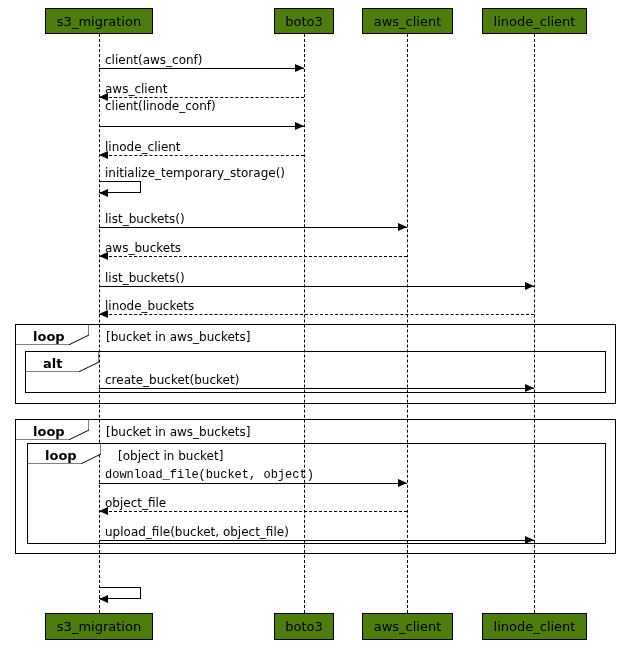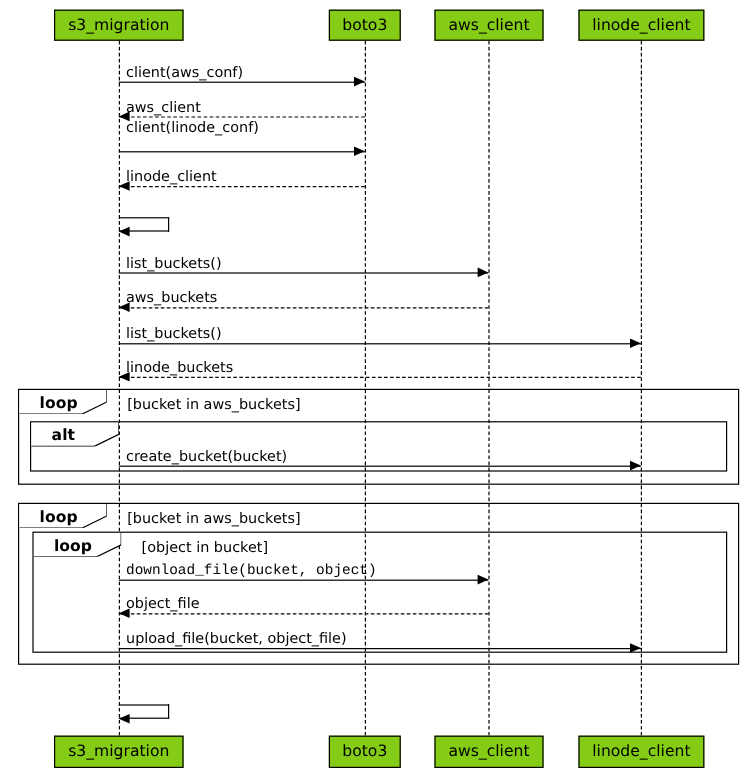--- a/index.html
+++ b/index.html
@@ -14,21 +14,21 @@
     background: #ffffff;
     font-family: "DejaVu Sans", "Liberation Sans", sans-serif;
     overflow: hidden;
   }
   
   .participant {
     position: absolute;
     box-sizing: border-box;
     border: 1px solid #000000;
     border-radius: 0;
-    background: #84cc16;
+    background: #4d7c0f;
     color: #000000;
     font-size: 13px;
     line-height: 1;
     display: flex;
     align-items: center;
     justify-content: center;
     white-space: nowrap;
     z-index: 6;
   }
   
@@ -158,20 +158,21 @@
     <div class="arrow-head left" style="left: 99px; top: 93px;"></div>
     <div class="msg-label" style="left: 105px; top: 83px;">aws_client</div>
     <div class="msg-line" style="left: 99px; top: 126px; width: 205px;"></div>
     <div class="arrow-head right" style="left: 295px; top: 122px;"></div>
     <div class="msg-label" style="left: 105px; top: 100px;">client(linode_conf)</div>
     <div class="msg-line dashed" style="left: 99px; top: 155px; width: 205px;"></div>
     <div class="arrow-head left" style="left: 99px; top: 151px;"></div>
     <div class="msg-label" style="left: 105px; top: 141px;">linode_client</div>
     <div class="self-msg" style="left: 99px; top: 181px; width: 42px; height: 12px;"></div>
     <div class="arrow-head left" style="left: 99px; top: 189px;"></div>
+    <div class="msg-label" style="left: 105px; top: 167px;">initialize_temporary_storage()</div>
     <div class="msg-line" style="left: 99px; top: 227px; width: 308px;"></div>
     <div class="arrow-head right" style="left: 398px; top: 223px;"></div>
     <div class="msg-label" style="left: 105px; top: 213px;">list_buckets()</div>
     <div class="msg-line dashed" style="left: 99px; top: 256px; width: 308px;"></div>
     <div class="arrow-head left" style="left: 99px; top: 252px;"></div>
     <div class="msg-label" style="left: 105px; top: 242px;">aws_buckets</div>
     <div class="msg-line" style="left: 99px; top: 286px; width: 435px;"></div>
     <div class="arrow-head right" style="left: 525px; top: 282px;"></div>
     <div class="msg-label" style="left: 105px; top: 272px;">list_buckets()</div>
     <div class="msg-line dashed" style="left: 99px; top: 314px; width: 435px;"></div>

